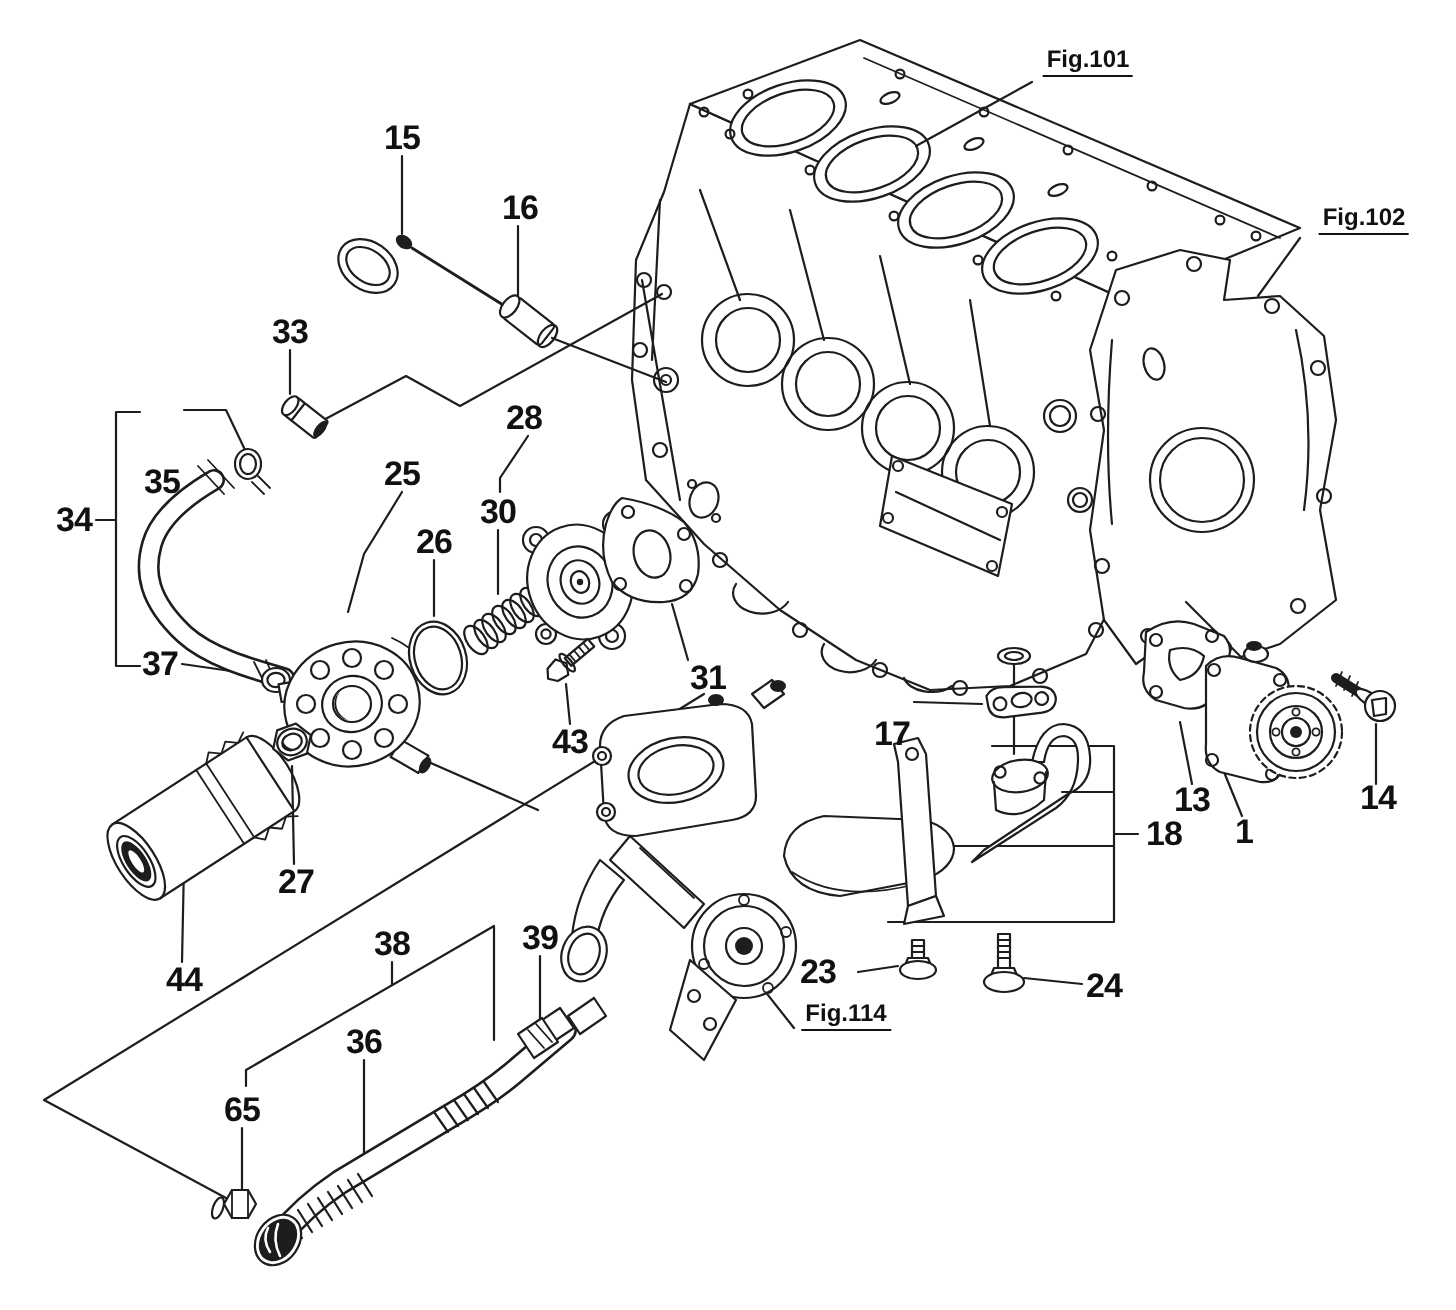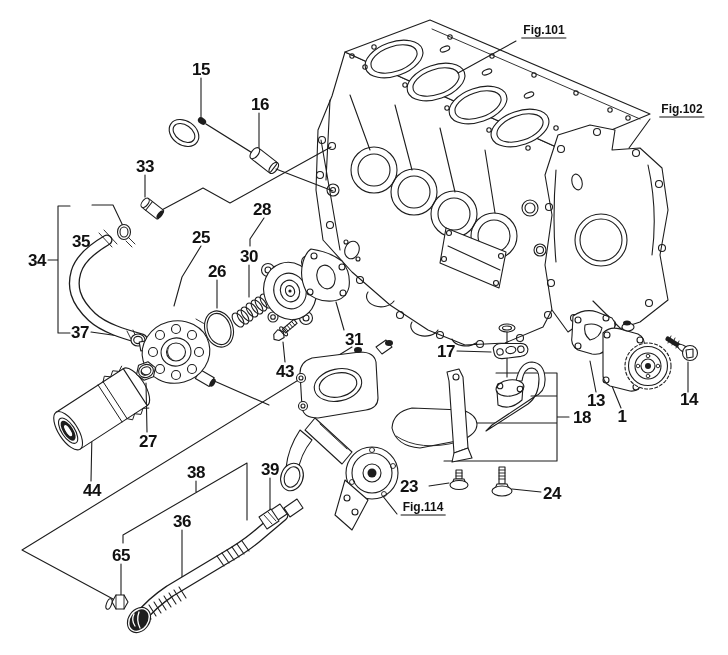--- a/index.html
+++ b/index.html
@@ -434,21 +434,21 @@
       <div class="callout" style="left: 262px; top: 209px;">28</div>
       <div class="callout" style="left: 249px; top: 256px;">30</div>
       <div class="callout" style="left: 354px; top: 339px;">31</div>
       <div class="callout" style="left: 285px; top: 371px;">43</div>
       <div class="callout" style="left: 148px; top: 441px;">27</div>
       <div class="callout" style="left: 92px; top: 490px;">44</div>
       <div class="callout" style="left: 196px; top: 472px;">38</div>
       <div class="callout" style="left: 270px; top: 469px;">39</div>
       <div class="callout" style="left: 182px; top: 521px;">36</div>
       <div class="callout" style="left: 121px; top: 555px;">65</div>
-      <div class="callout" style="left: 446px; top: 351px;">17</div>
+      <div class="callout" style="left: 446px; top: 367px;">17</div>
       <div class="callout" style="left: 582px; top: 417px;">18</div>
       <div class="callout" style="left: 409px; top: 486px;">23</div>
       <div class="callout" style="left: 552px; top: 493px;">24</div>
       <div class="callout" style="left: 596px; top: 400px;">13</div>
       <div class="callout" style="left: 622px; top: 416px;">1</div>
       <div class="callout" style="left: 689px; top: 399px;">14</div>
       <div class="fig-ref" style="left: 544px; top: 31px;">Fig.101</div>
       <div class="fig-ref" style="left: 668px; top: 110px; margin-left: 14px;">Fig.102</div>
       <div class="fig-ref" style="left: 423px; top: 508px;">Fig.114</div>
     </div>

